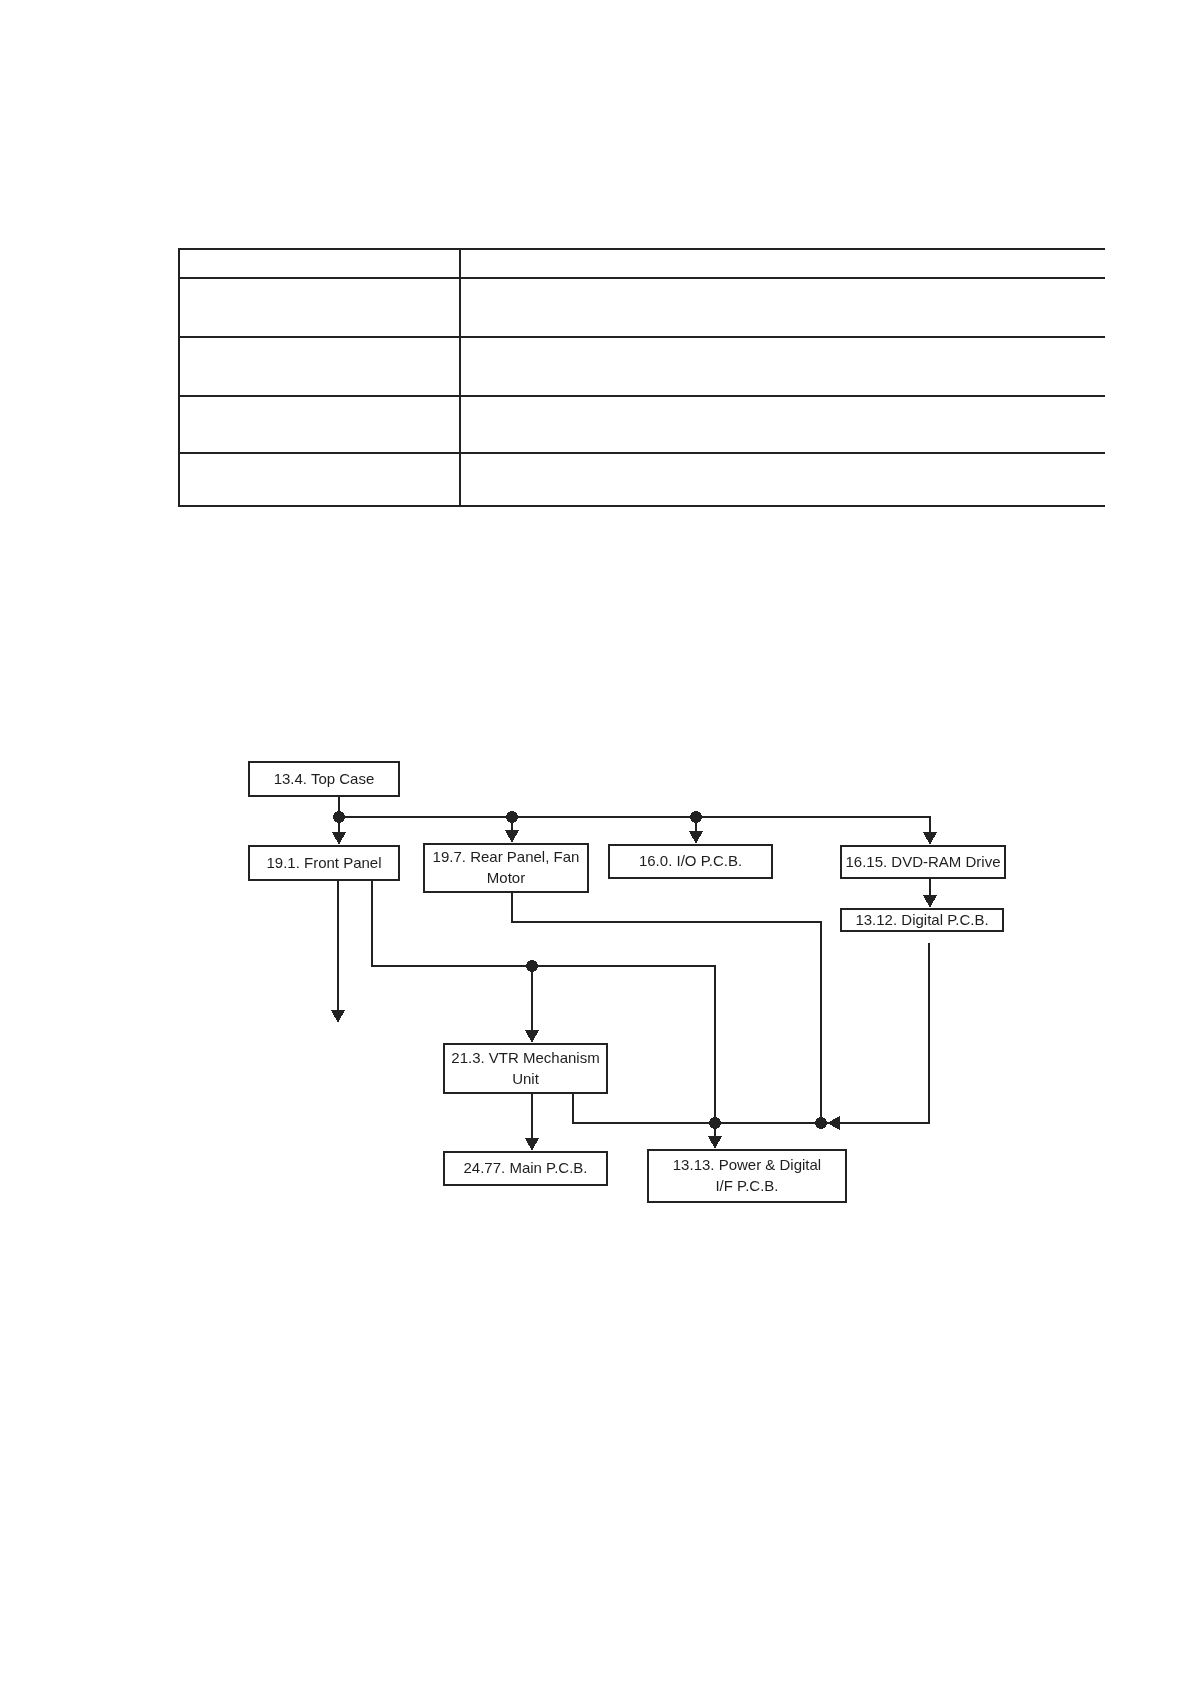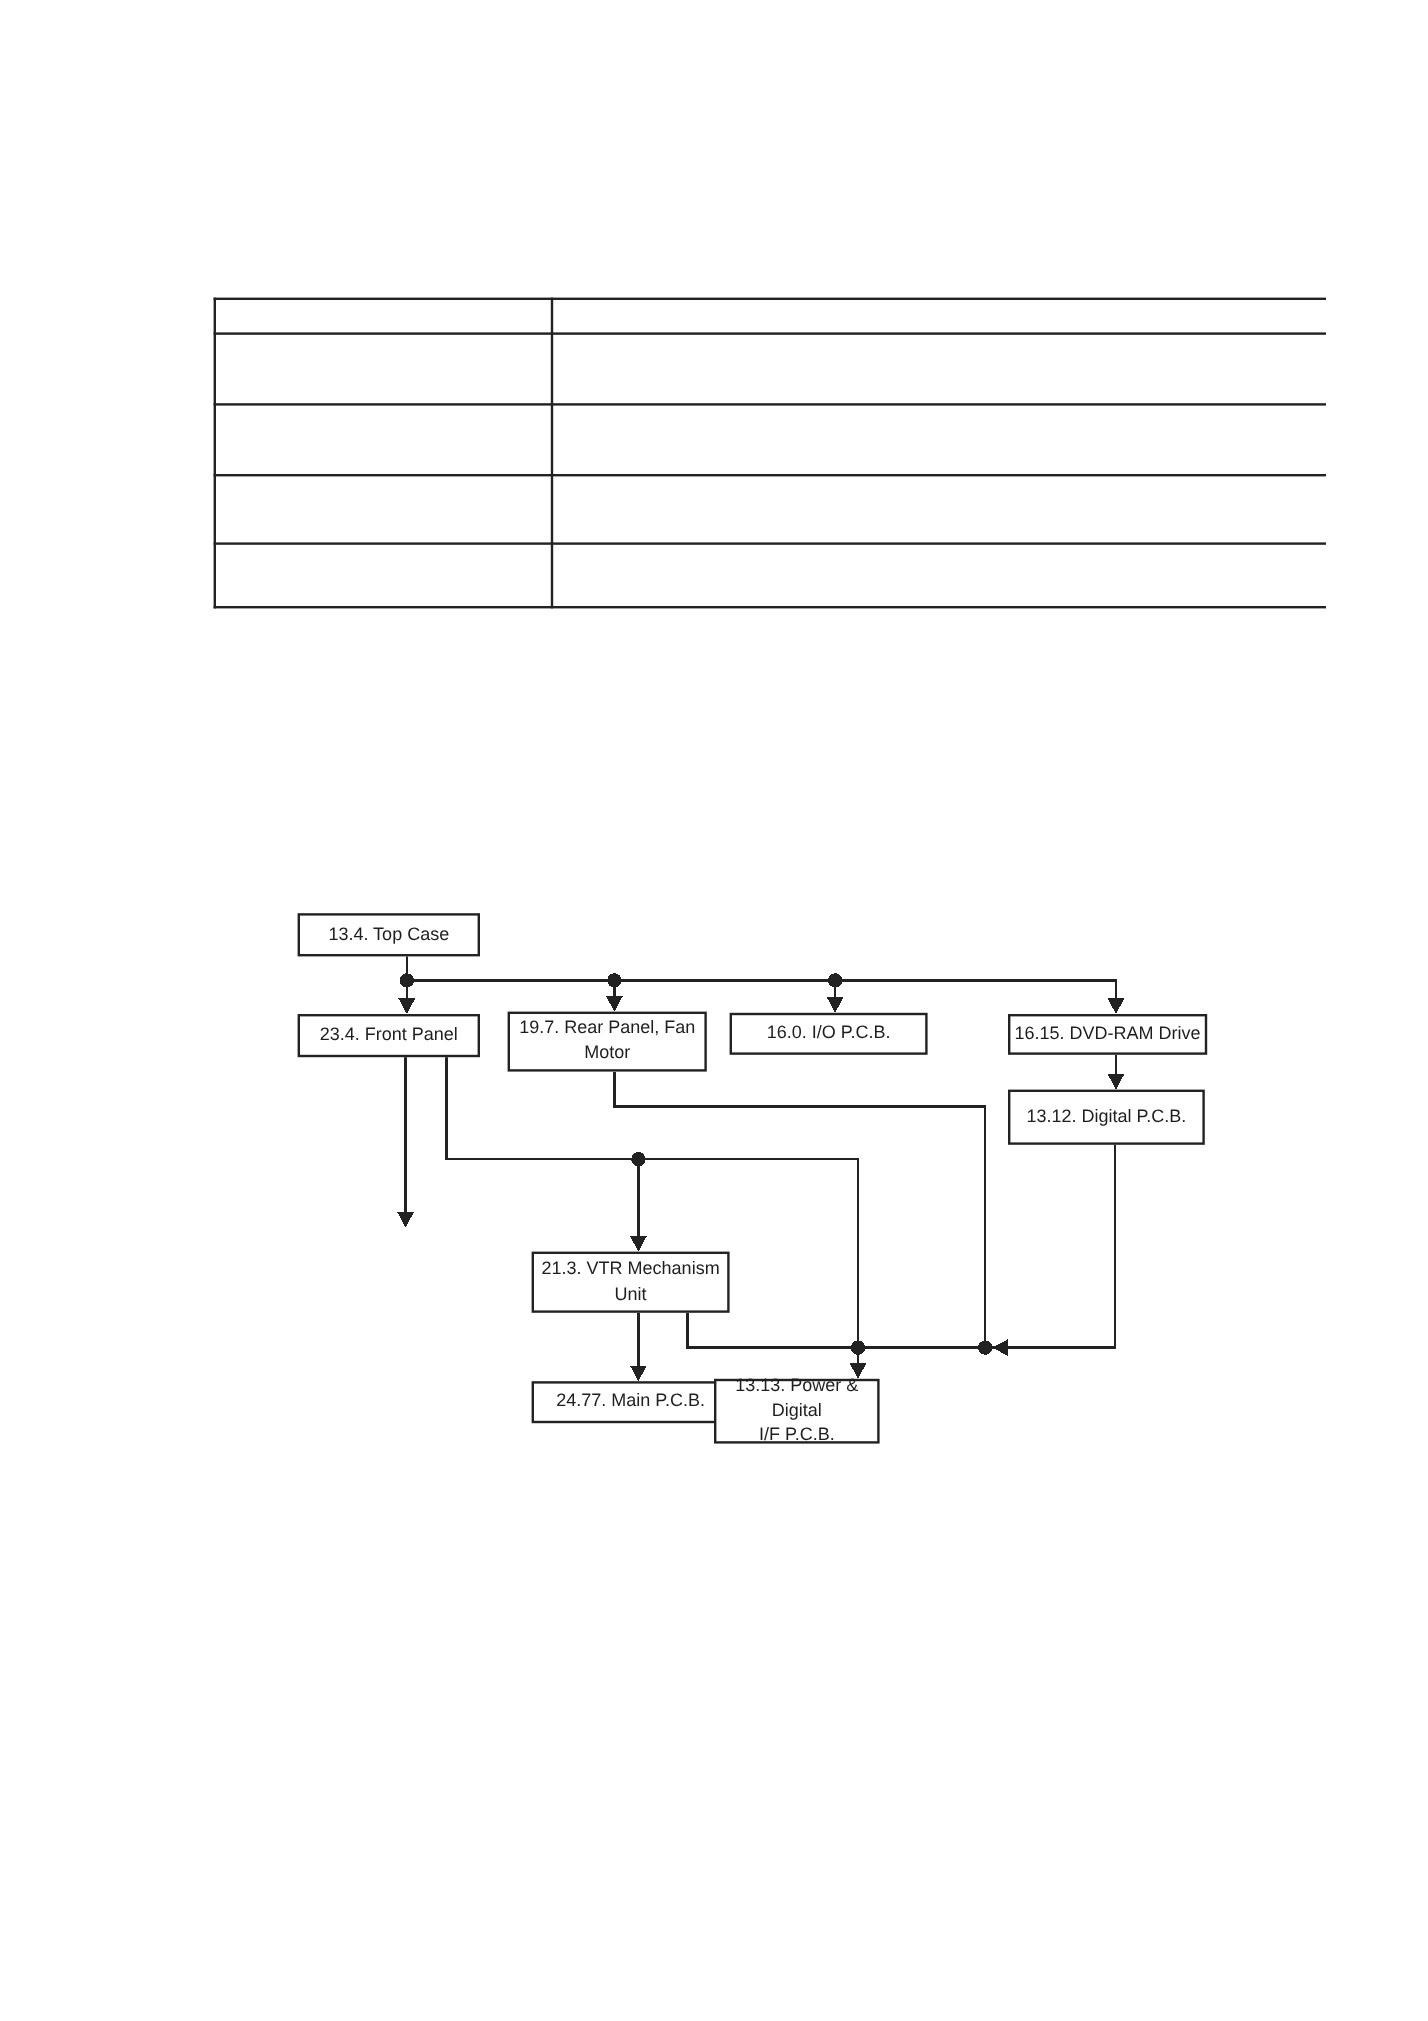--- a/index.html
+++ b/index.html
@@ -145,48 +145,48 @@
       <circle cx="715" cy="1123" r="6" stroke="none"></circle>
       <circle cx="821" cy="1123" r="6" stroke="none"></circle>
     </g>
   </svg>
 
   <div class="fbox" style="left:248px;top:761px;width:152px;height:36px">
     <span>13.4. Top Case</span>
   </div>
 
   <div class="fbox" style="left:248px;top:845px;width:152px;height:36px">
-    <span>23.4. Front Panel</span>
+    <span>19.1. Front Panel</span>
   </div>
 
   <div class="fbox" style="left:423px;top:843px;width:166px;height:50px">
     <span>19.7. Rear Panel, Fan
 Motor</span>
   </div>
 
   <div class="fbox" style="left:608px;top:844px;width:165px;height:35px">
     <span>16.0. I/O P.C.B.</span>
   </div>
 
   <div class="fbox" style="left:840px;top:845px;width:166px;height:34px">
     <span>16.15. DVD-RAM Drive</span>
   </div>
 
-  <div class="fbox" style="left:840px;top:908px;width:164px;height:46px">
+  <div class="fbox" style="left:840px;top:908px;width:164px;height:24px">
     <span>13.12. Digital P.C.B.</span>
   </div>
 
 
   <div class="fbox" style="left:443px;top:1043px;width:165px;height:51px">
     <span>21.3. VTR Mechanism
 Unit</span>
   </div>
 
   <div class="fbox" style="left:443px;top:1151px;width:165px;height:35px">
     <span>24.77. Main P.C.B.</span>
   </div>
 
-  <div class="fbox" style="left:595px;top:1149px;width:138px;height:54px">
+  <div class="fbox" style="left:647px;top:1149px;width:200px;height:54px">
     <span>13.13. Power &amp; Digital
 I/F P.C.B.</span>
   </div>
 
 </div>
 
 </body></html>

